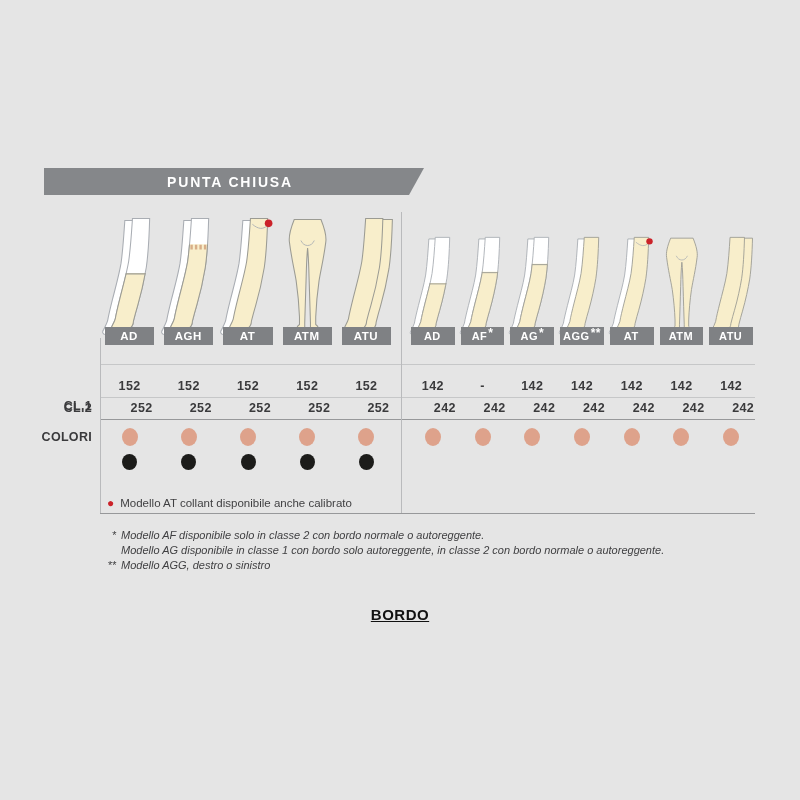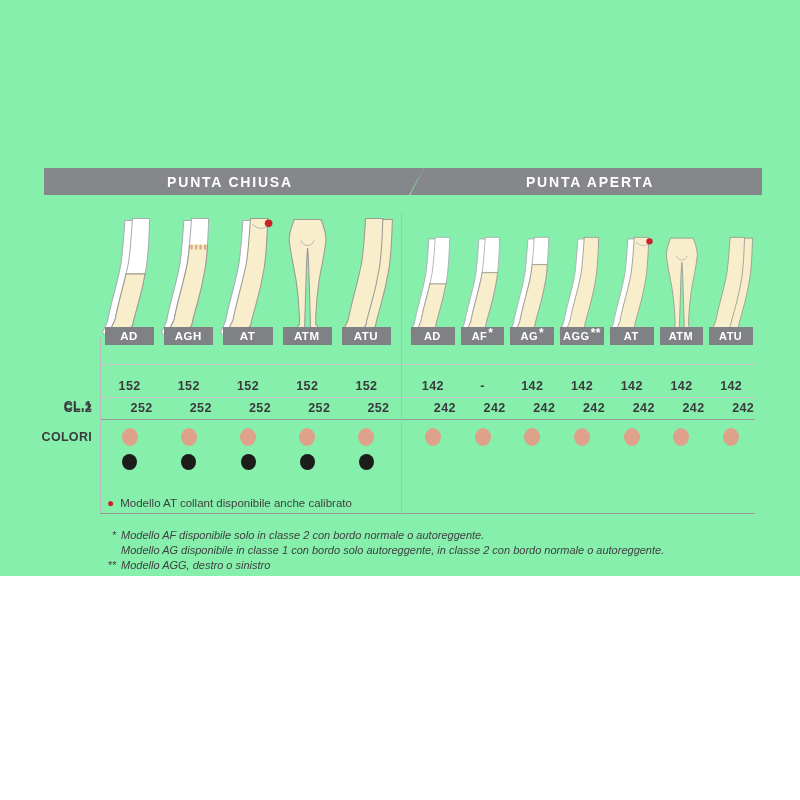--- a/index.html
+++ b/index.html
@@ -1,16 +1,16 @@
 <!DOCTYPE html>
 <html><head>
 <meta charset="utf-8">
 <style>
   html,body{margin:0;padding:0;background:#fff;}
-  #canvas{position:relative;width:800px;height:576px;background:#86efac;
+  #canvas{position:relative;width:800px;height:800px;background:#e5e5e5;
           font-family:"Liberation Sans",sans-serif;overflow:hidden;}
 
   
   .banner{position:absolute;top:168px;height:27px;background:#85878A;color:#fff;
           display:flex;align-items:center;justify-content:center;
           font-size:14px;font-weight:bold;letter-spacing:1.8px;}
   #bannerL{left:44px;width:372px;clip-path:polygon(0 0,100% 0,calc(100% - 15px) 100%,0 100%);padding-right:8px;}
   #bannerR{left:410px;width:344px;clip-path:polygon(14px 0,100% 0,100% 100%,0 100%);padding-left:8px;}
 
   
@@ -54,21 +54,21 @@
   #note{position:absolute;left:107px;top:497px;display:flex;align-items:center;gap:6px;}
   #note .bull{color:#CB2229;font-size:12px;line-height:1;}
   .itxt{font-size:11.5px;color:#3F3F41;}
   #footnotes{position:absolute;left:100px;top:528px;width:620px;}
   .fnline{display:flex;line-height:15px;}
   .fnmark{width:16px;text-align:right;margin-right:5px;font-style:italic;font-size:11px;color:#3F3F41;}
   .fntext{font-style:italic;font-size:11px;color:#3F3F41;}
 
   
   #bordoTitle{position:absolute;left:0;top:606px;width:800px;text-align:center;
-              font-weight:bold;font-size:15px;color:#111;letter-spacing:0.5px;}
+              font-weight:bold;font-size:15px;color:#111;letter-spacing:0.5px;text-decoration:underline;}
   #bordoSub{position:absolute;left:0;top:625px;width:800px;text-align:center;
             font-size:15px;color:#1a1a1a;}
 
   
   .leg{width:100%;height:124px;display:block;}
   .lg-w{fill:#ffffff;stroke:#A9ADB3;stroke-width:1.1;}
   .lg-f{fill:#F8EECB;stroke:#9B9B93;stroke-width:1.1;}
   .st-top{stroke:#9B9B93;stroke-width:1.2;}
   .toe{fill:#ffffff;stroke:#A9ADB3;stroke-width:1;}
   .band{stroke:#D8AE88;stroke-width:5;stroke-dasharray:2.5 2.2;}
@@ -76,23 +76,20 @@
   .crease{fill:none;stroke:#A9ADB3;stroke-width:0.9;}
 </style>
 </head>
 <body>
 
 <div id="canvas">
 
   <div class="banner" id="bannerL">
     <span>PUNTA CHIUSA</span>
   </div>
-  <div class="banner" id="bannerR">
-    <span>PUNTA APERTA</span>
-  </div>
 
   <div class="row colsL legsrow">
 
     <div class="cell">
       <svg class="leg" viewBox="0 0 62 124" preserveAspectRatio="xMidYMax meet">
         <defs>
           <clipPath id="c1">
               <rect x="0" y="58" width="62" height="66"></rect>
             </clipPath>
           <clipPath id="s1">

